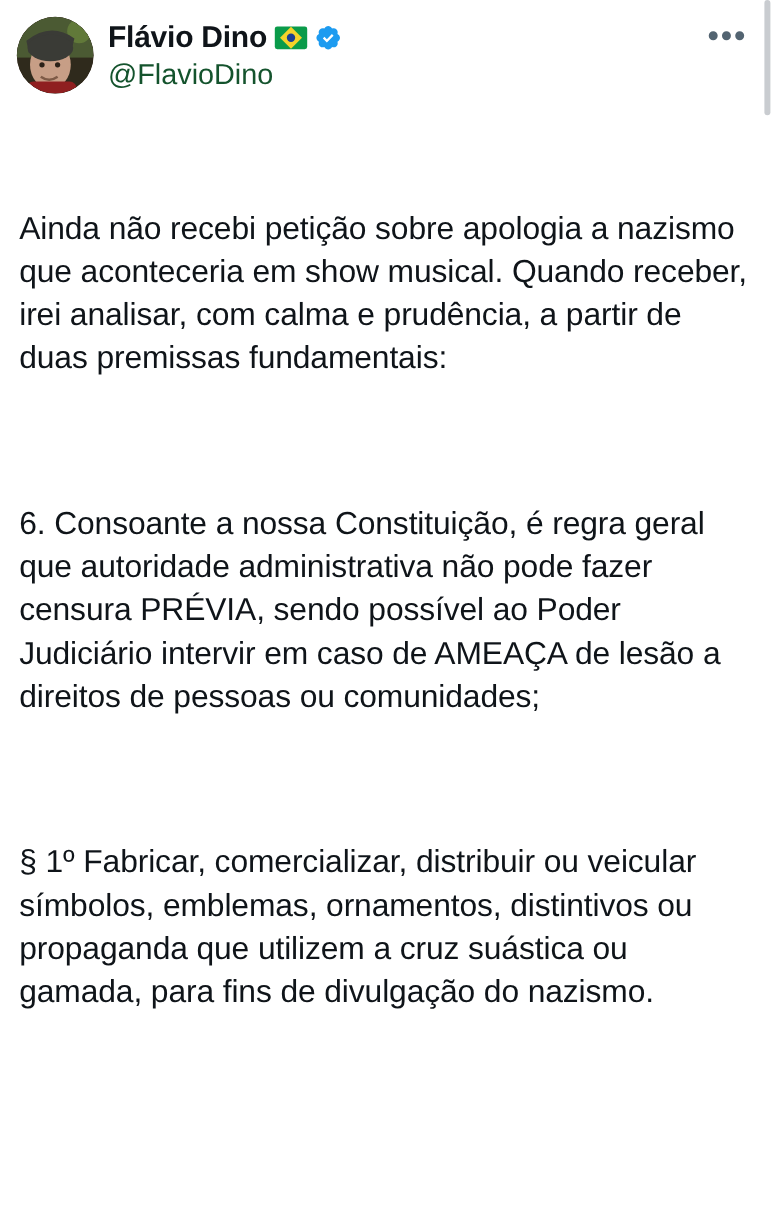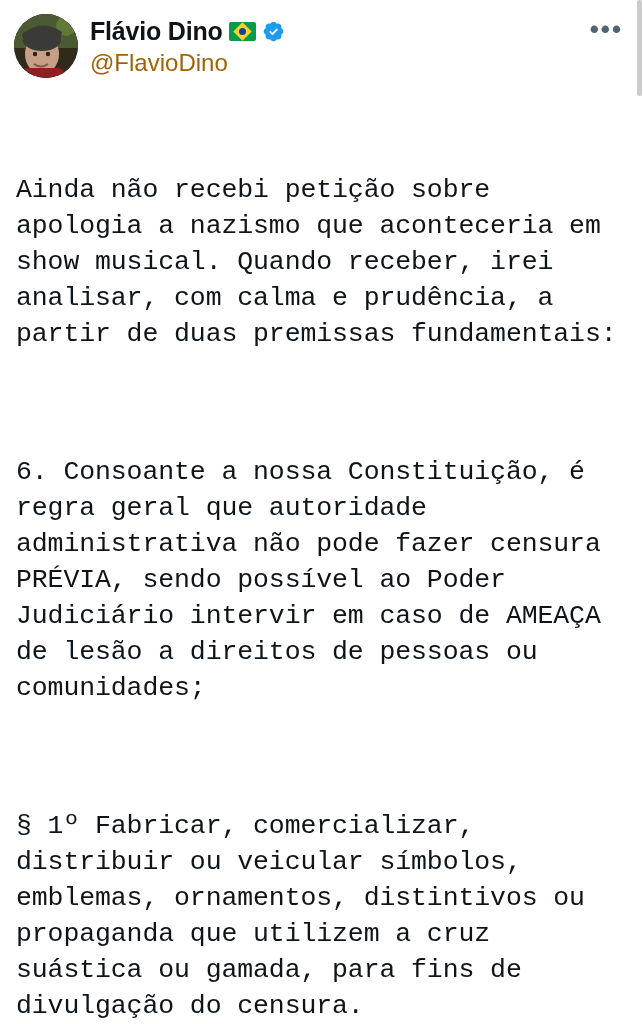--- a/index.html
+++ b/index.html
@@ -95,21 +95,21 @@
   }
   .verified {
     width: 23px;
     height: 23px;
     display: inline-block;
   }
   .verified svg { display: block; }
 
   .handle {
     font-size: 24px;
-    color: #a16207;
+    color: #14532d;
     margin-top: 3px;
     line-height: 1.15;
     white-space: nowrap;
   }
 
   .more-btn {
     margin-left: auto;
     color: #536471;
     font-size: 26px;
     line-height: 10px;
@@ -124,21 +124,21 @@
   
   .body-text {
     font-size: 26.5px;
     line-height: 36px;
     color: #0f1419;
     letter-spacing: -0.1px;
     padding: 16px 2px 0 2px;
     white-space: pre-wrap;
     word-wrap: break-word;
   }
-  .para { margin: 0 0 30px 0; font-family: Liberation Mono, monospace; }
+  .para { margin: 0 0 30px 0; }
   .para:last-child { margin-bottom: 0; }
   .para.tight { margin-bottom: 0; }
 
   
   .scrollbar-track {
     position: absolute;
     top: 0;
     right: 0;
     width: 7px;
     height: 1024px;
@@ -199,21 +199,21 @@
       </div>
       <div class="handle">@FlavioDino</div>
     </div>
 
     <div class="more-btn">•••</div>
   </div>
 
   <div class="body-text">
     <p class="para">Ainda não recebi petição sobre apologia a nazismo que aconteceria em show musical. Quando receber, irei analisar, com calma e prudência, a partir de duas premissas fundamentais:</p>
     <p class="para">6. Consoante a nossa Constituição, é regra geral que autoridade administrativa não pode fazer censura PRÉVIA, sendo possível ao Poder Judiciário intervir em caso de AMEAÇA de lesão a direitos de pessoas ou comunidades;</p>
-    <p class="para tight">§ 1º Fabricar, comercializar, distribuir ou veicular símbolos, emblemas, ornamentos, distintivos ou propaganda que utilizem a cruz suástica ou gamada, para fins de divulgação do censura.</p>
+    <p class="para tight">§ 1º Fabricar, comercializar, distribuir ou veicular símbolos, emblemas, ornamentos, distintivos ou propaganda que utilizem a cruz suástica ou gamada, para fins de divulgação do nazismo.</p>
     
     
   </div>
 
   <div class="scrollbar-track">
     <div class="scrollbar-thumb"></div>
   </div>
 </div>
 
 </body></html>

